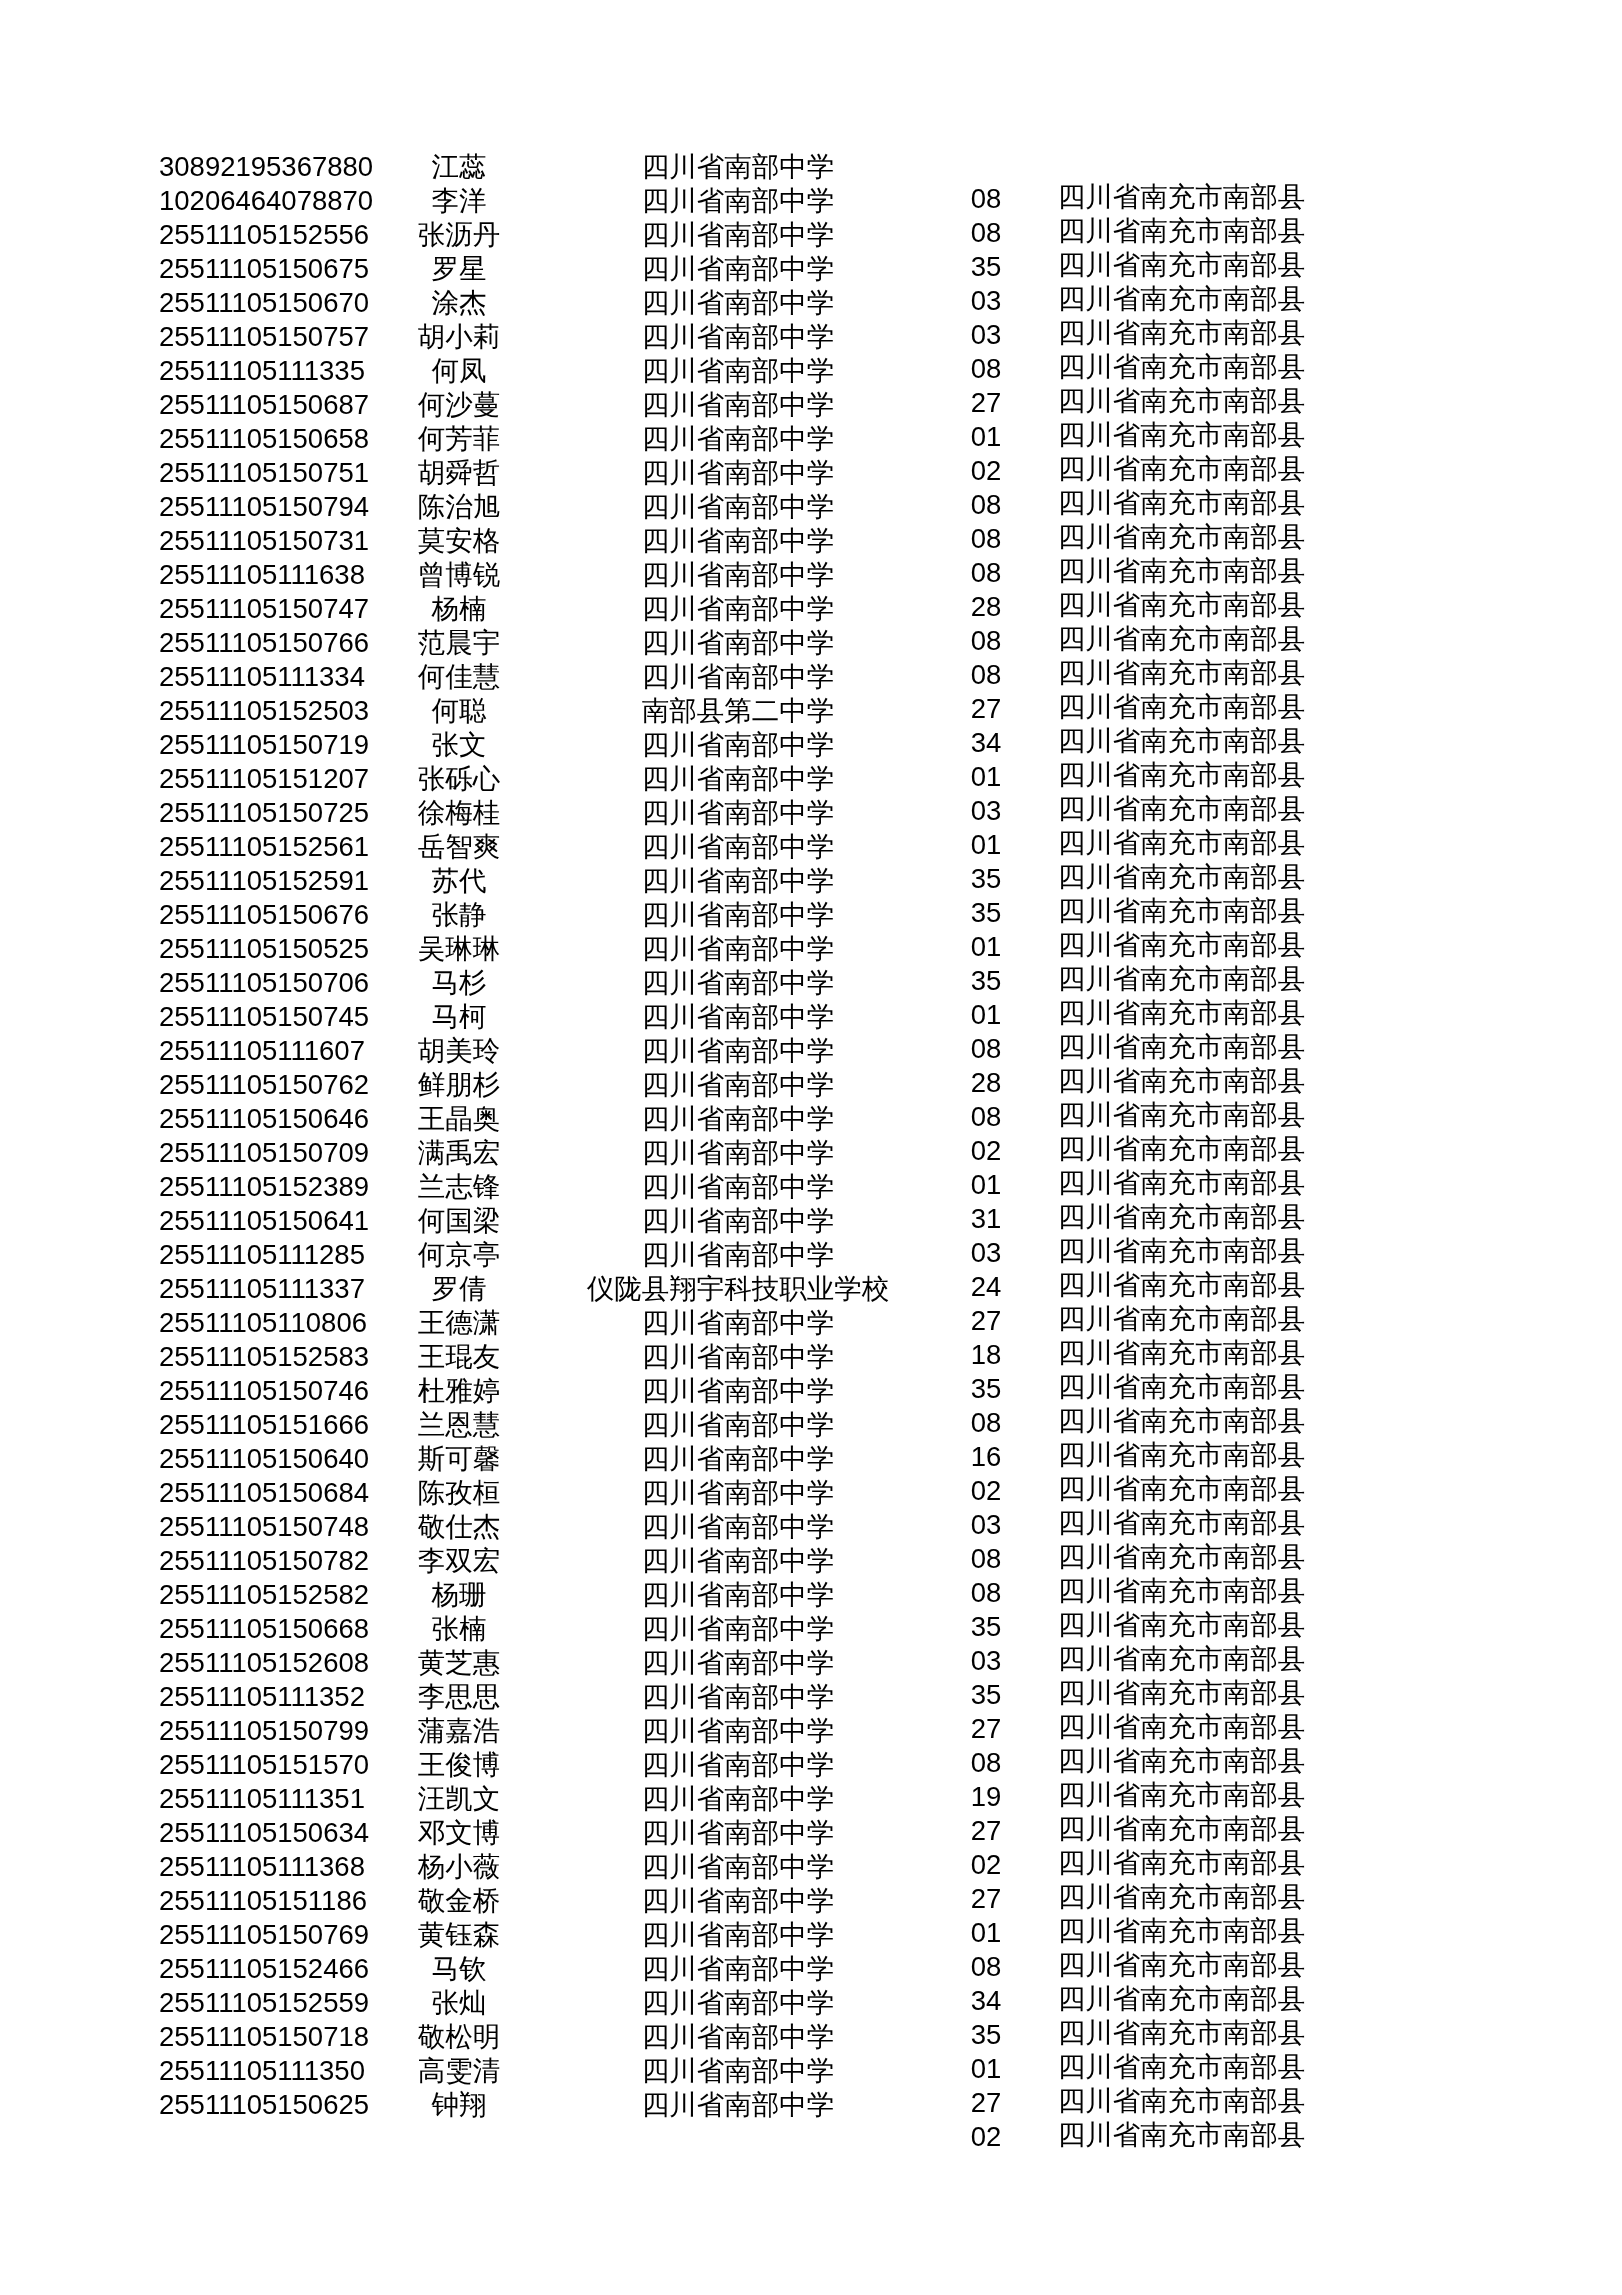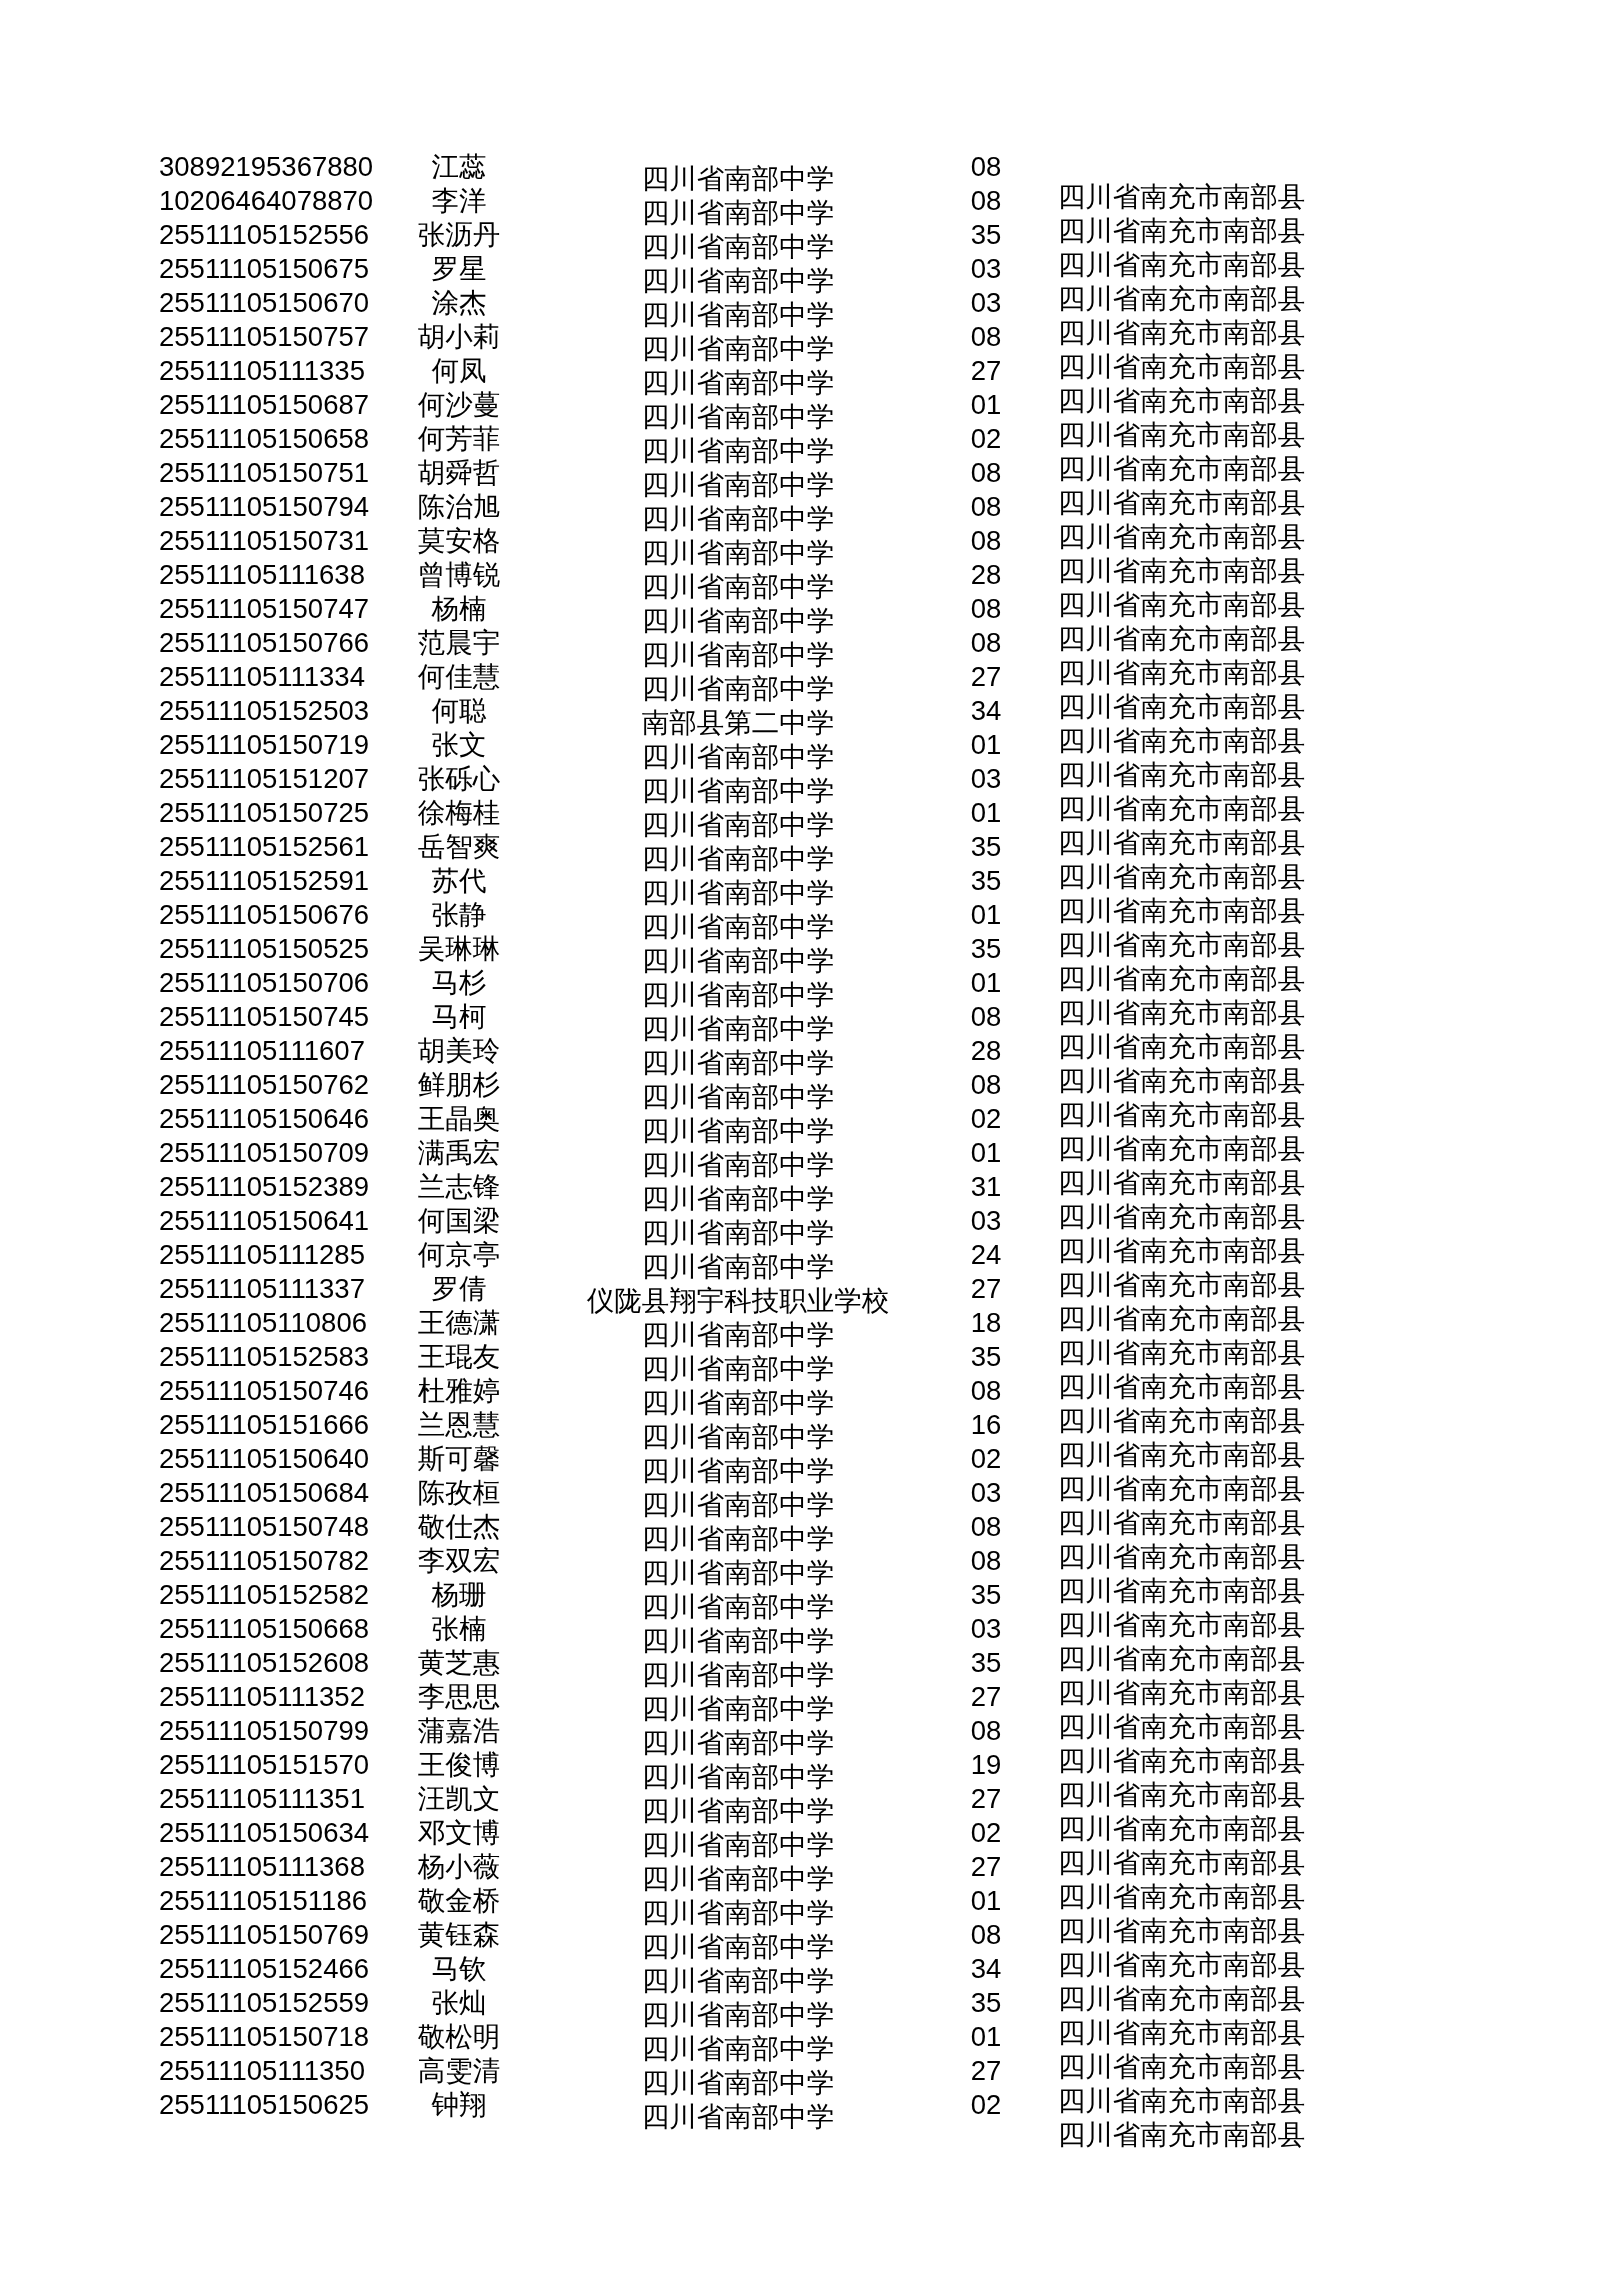--- a/index.html
+++ b/index.html
@@ -37,22 +37,22 @@
     position: absolute;
     top: 0;
     height: 34px;
     line-height: 34px;
     font-size: 27.5px;
     white-space: nowrap;
     overflow: visible;
   }
   .c-id       { left: 159px;  width: 229px; text-align: left; }
   .c-name     { left: 353px;  width: 212px; text-align: center; }
-  .c-school   { left: 535px;  width: 406px; text-align: center; margin-top: 12px; }
-  .c-code     { left: 957px; width: 58px;  text-align: center; }
+  .c-school   { left: 535px;  width: 406px; text-align: center; }
+  .c-code     { left: 957px; width: 58px;  text-align: center; margin-top: 32px; }
   .c-district { left: 1041px; width: 281px; text-align: center; margin-top: 30px; }
 </style>
 </head>
 <body>
 
 <div class="sheet">
   <div class="roster" id="roster">
   <div class="row">
     <div class="cell c-id">30892195367880</div>
     <div class="cell c-name">江蕊</div>

